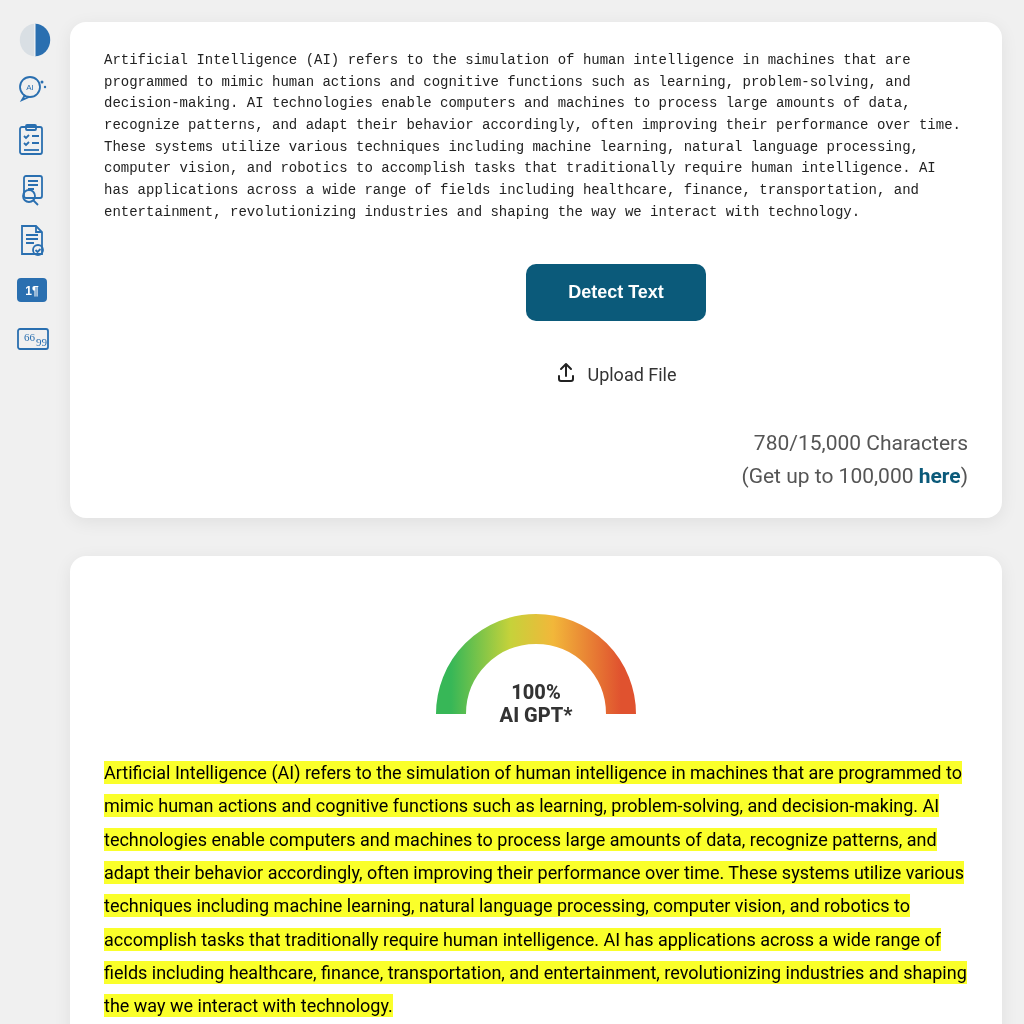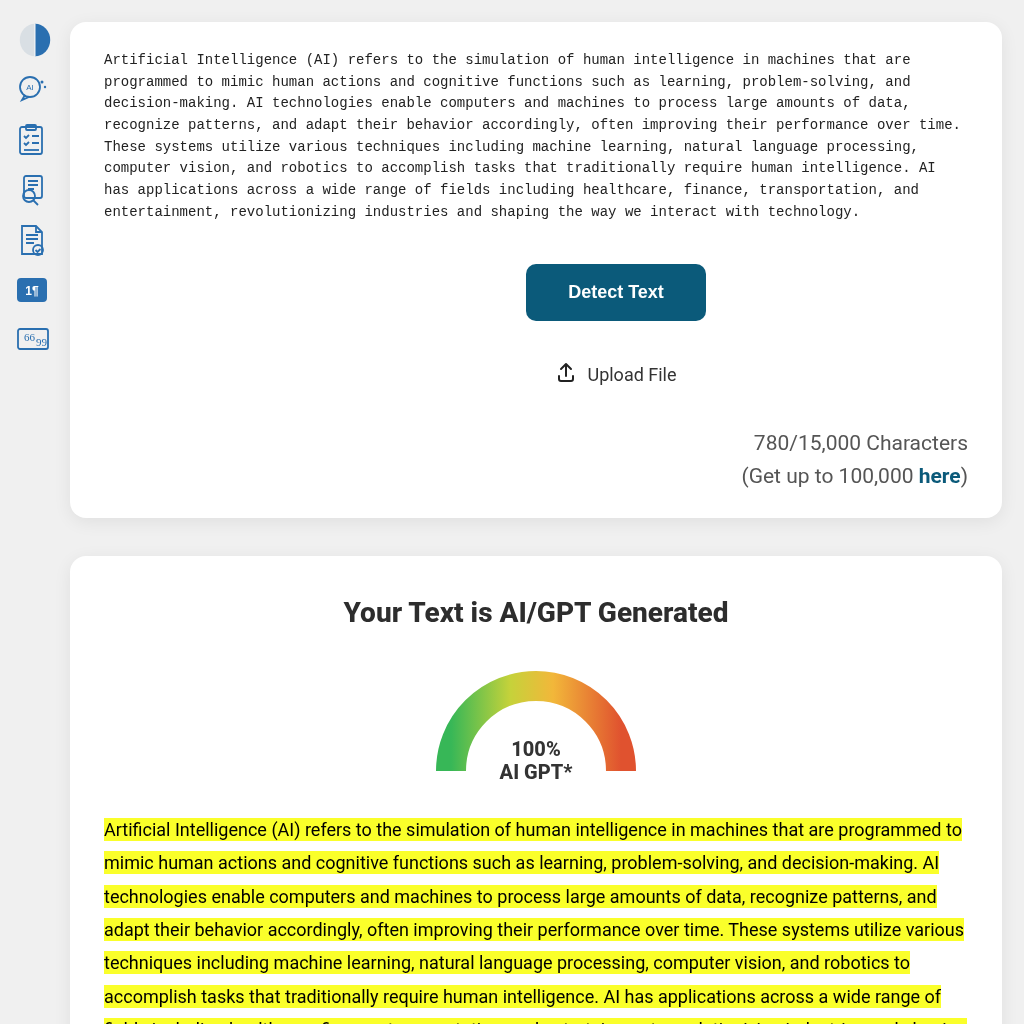--- a/index.html
+++ b/index.html
@@ -192,21 +192,20 @@
       <div class="counter">
         <div>780/15,000 Characters</div>
         <div>
           <span>(Get up to 100,000 </span><span class="link">here</span><span>)</span>
         </div>
       </div>
     </div>
   </div>
 
   <div class="card results-card">
-    <h2 class="result-title">Your Text is AI/GPT Generated</h2>
 
     <div class="gauge-wrap">
       <svg width="220" height="130" viewBox="0 0 220 130">
         <defs>
           <linearGradient id="ggrad" x1="0%" y1="0%" x2="100%" y2="0%">
             <stop offset="0%" stop-color="#37b757"></stop>
             <stop offset="35%" stop-color="#c6d23a"></stop>
             <stop offset="60%" stop-color="#f2b73a"></stop>
             <stop offset="100%" stop-color="#e0522f"></stop>
           </linearGradient>

